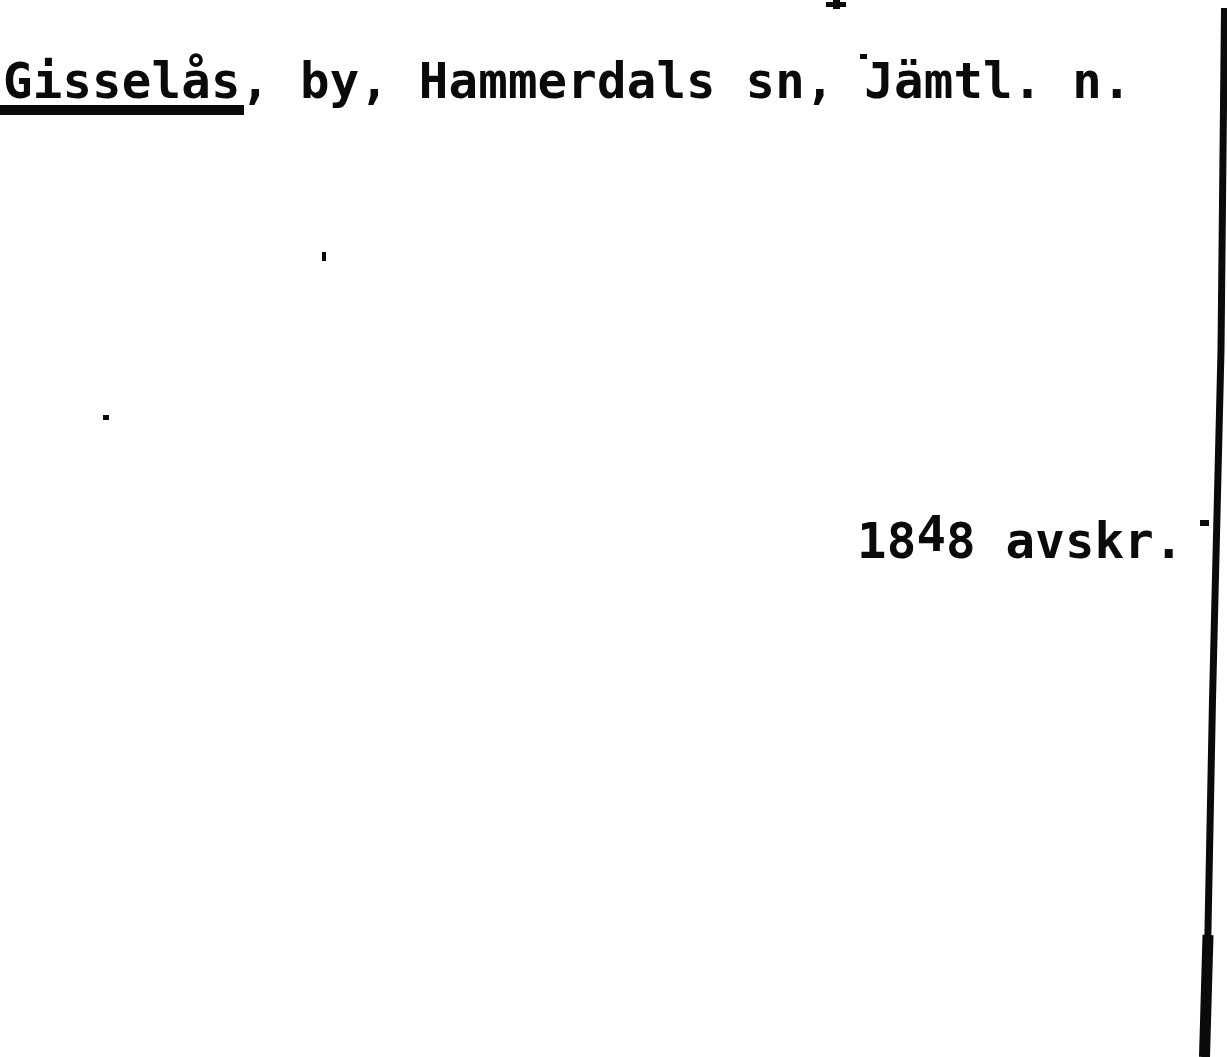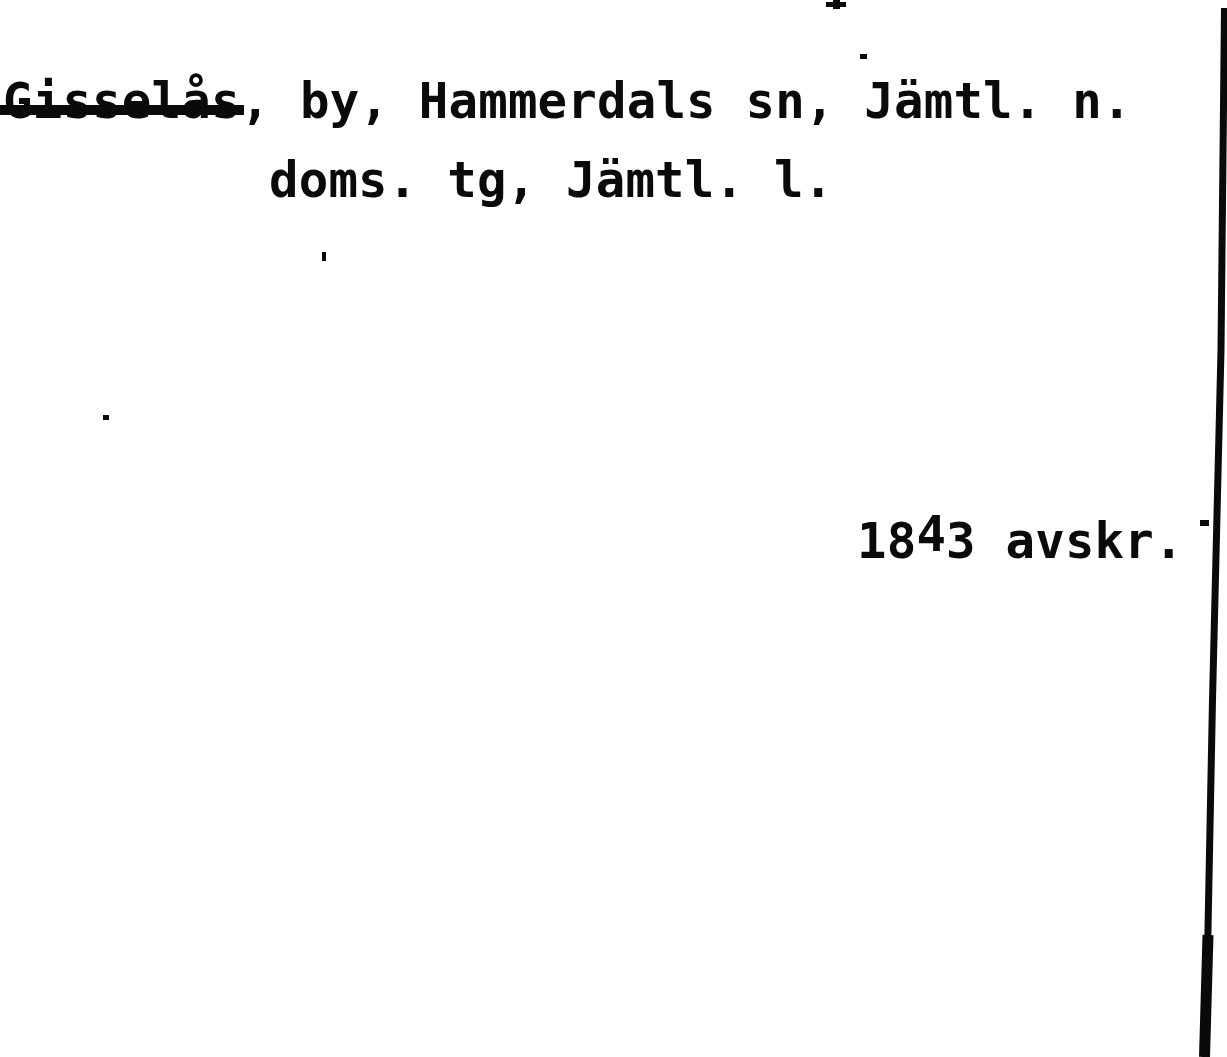--- a/index.html
+++ b/index.html
@@ -17,21 +17,21 @@
     font-weight: bold;
     color: #0a0a0a;
     font-size: 49px;
     letter-spacing: 0.2px;
   }
   .line {
     position: absolute;
     line-height: 1;
     white-space: pre;
   }
-  .l1 { left: 3px;   top: 77px;  }
+  .l1 { left: 3px;   top: 57px;  }
   .l2 { left: 269px; top: 156px; }
   .l3 { left: 61px;  top: 356px; }
   .l4 { left: 830px; top: 469px; }
   .l5 { left: 857px; top: 517px; }
   .l6 { left: 2px;   top: 600px; }
   .sup {
     position: relative;
     top: -7px;
   }
   .underline-bar {
@@ -57,25 +57,24 @@
 </style>
 </head>
 <body>
 
 <div class="card">
 
   <div class="line l1"><span>Gisselås</span><span>, by, Hammerdals sn, Jämtl. n.</span></div>
 
   <div class="underline-bar"></div>
 
-  <div class="line l2">doms. tg, Jämtl. l.</div>
 
 
 
-  <div class="line l5"><span>18</span><span class="sup">4</span><span>3 avskr.</span></div>
+  <div class="line l5"><span>18</span><span class="sup">4</span><span>8 avskr.</span></div>
 
 
   <svg class="edge-svg" viewBox="0 0 1227 1057" xmlns="http://www.w3.org/2000/svg">
     <path d="M1224.5,8 L1221,350 L1212.5,700 L1205.5,1057" stroke="#0a0a0a" stroke-width="7" fill="none"></path>
     <path d="M1208,935 L1204.5,1057" stroke="#0a0a0a" stroke-width="11" fill="none"></path>
   </svg>
 
   <div id="specks">
       <div class="speck" style="left: 826px; top: 2px; width: 20px; height: 5px;"></div>
       <div class="speck" style="left: 833px; top: 0px; width: 7px; height: 9px;"></div>

